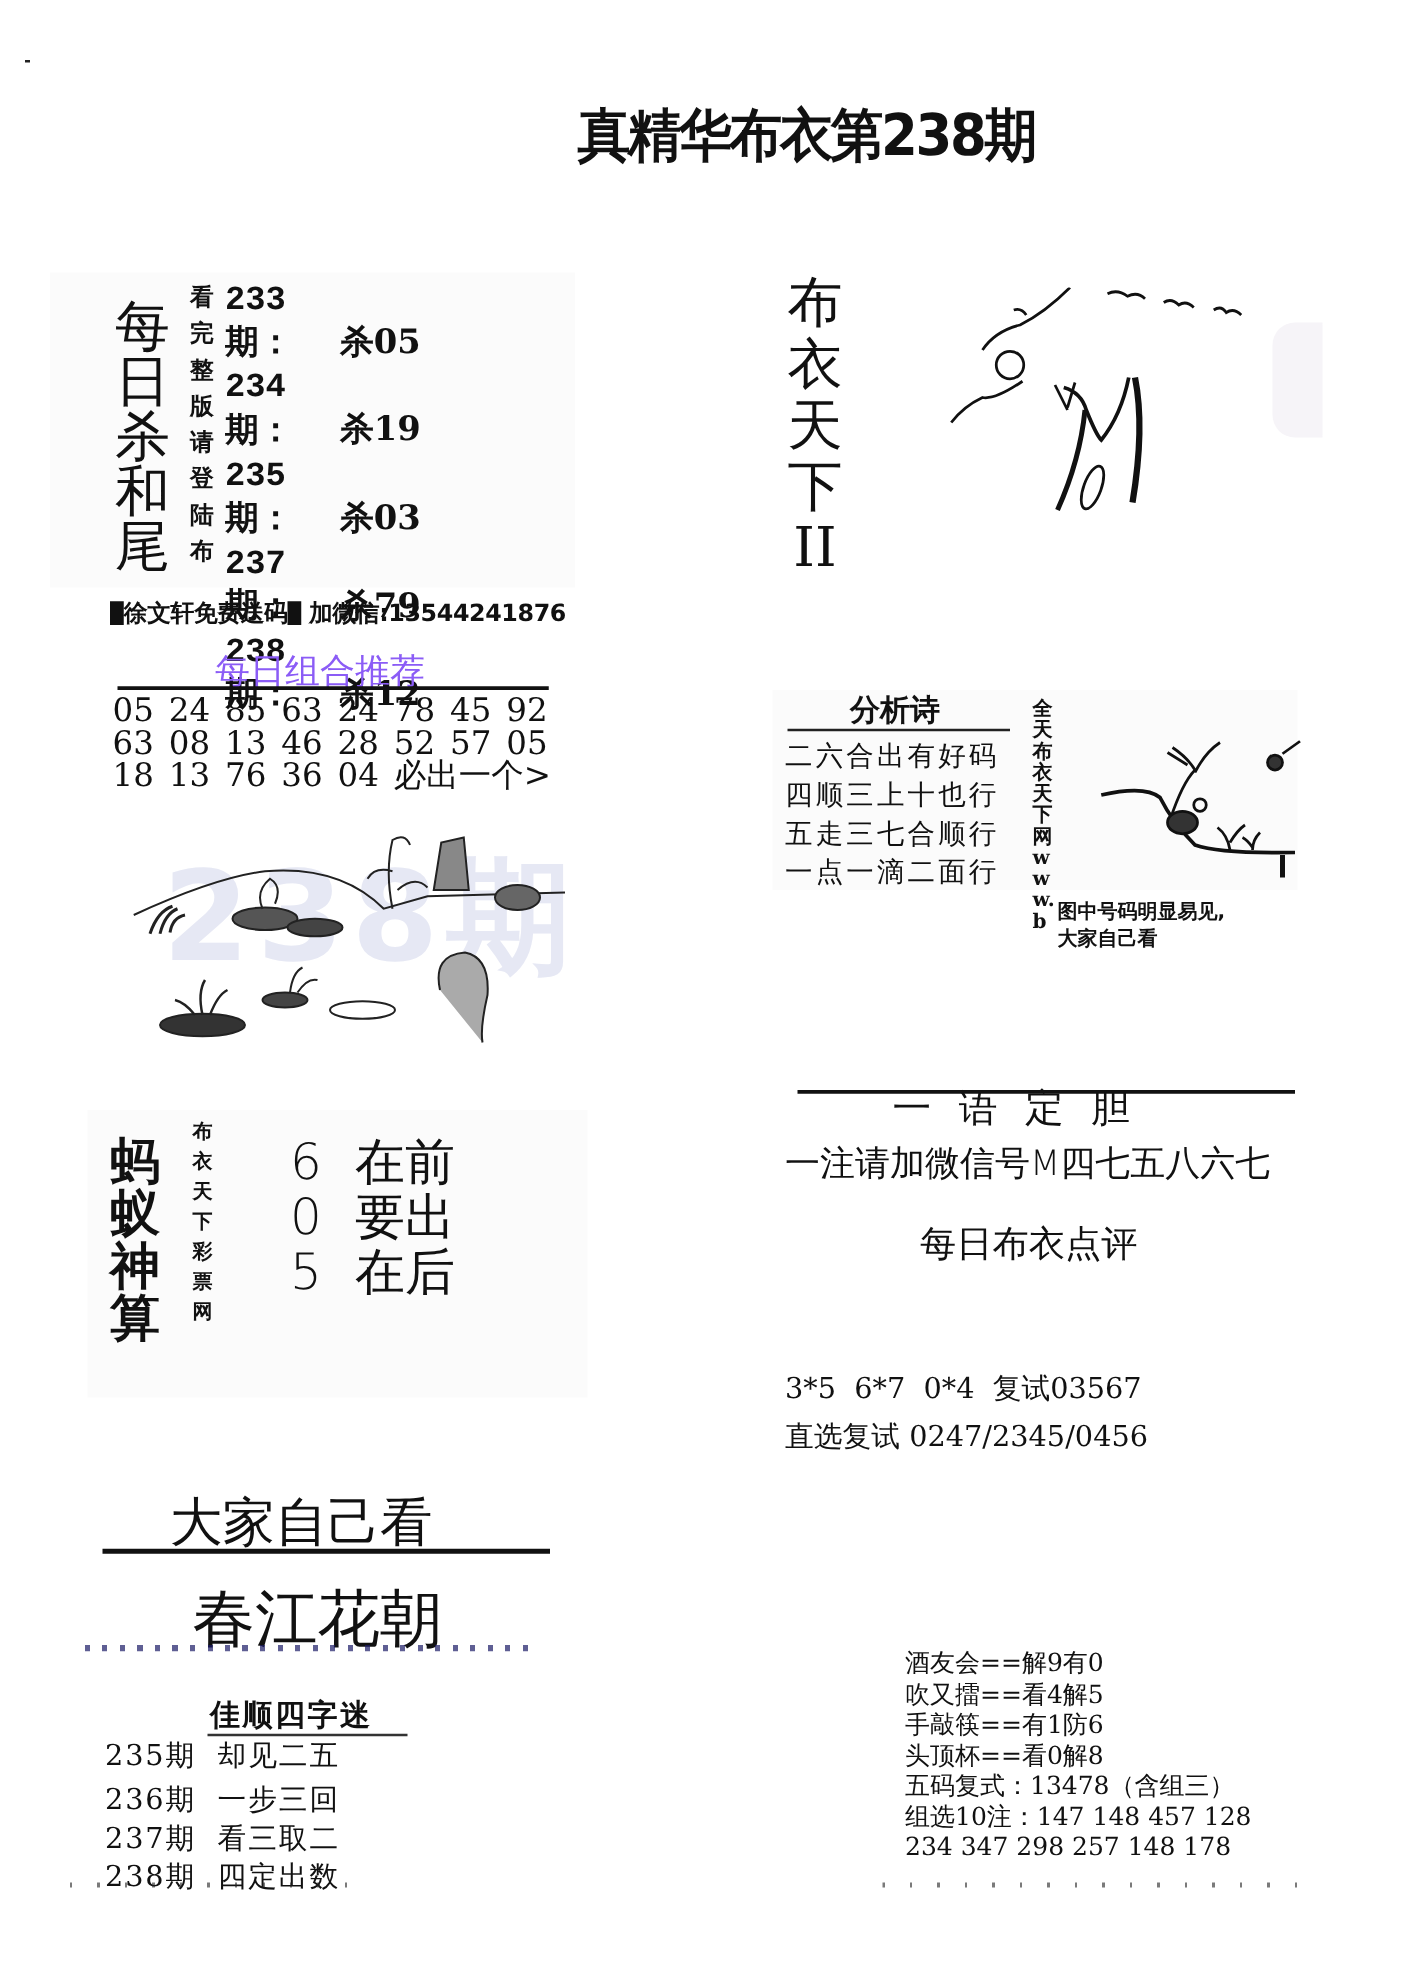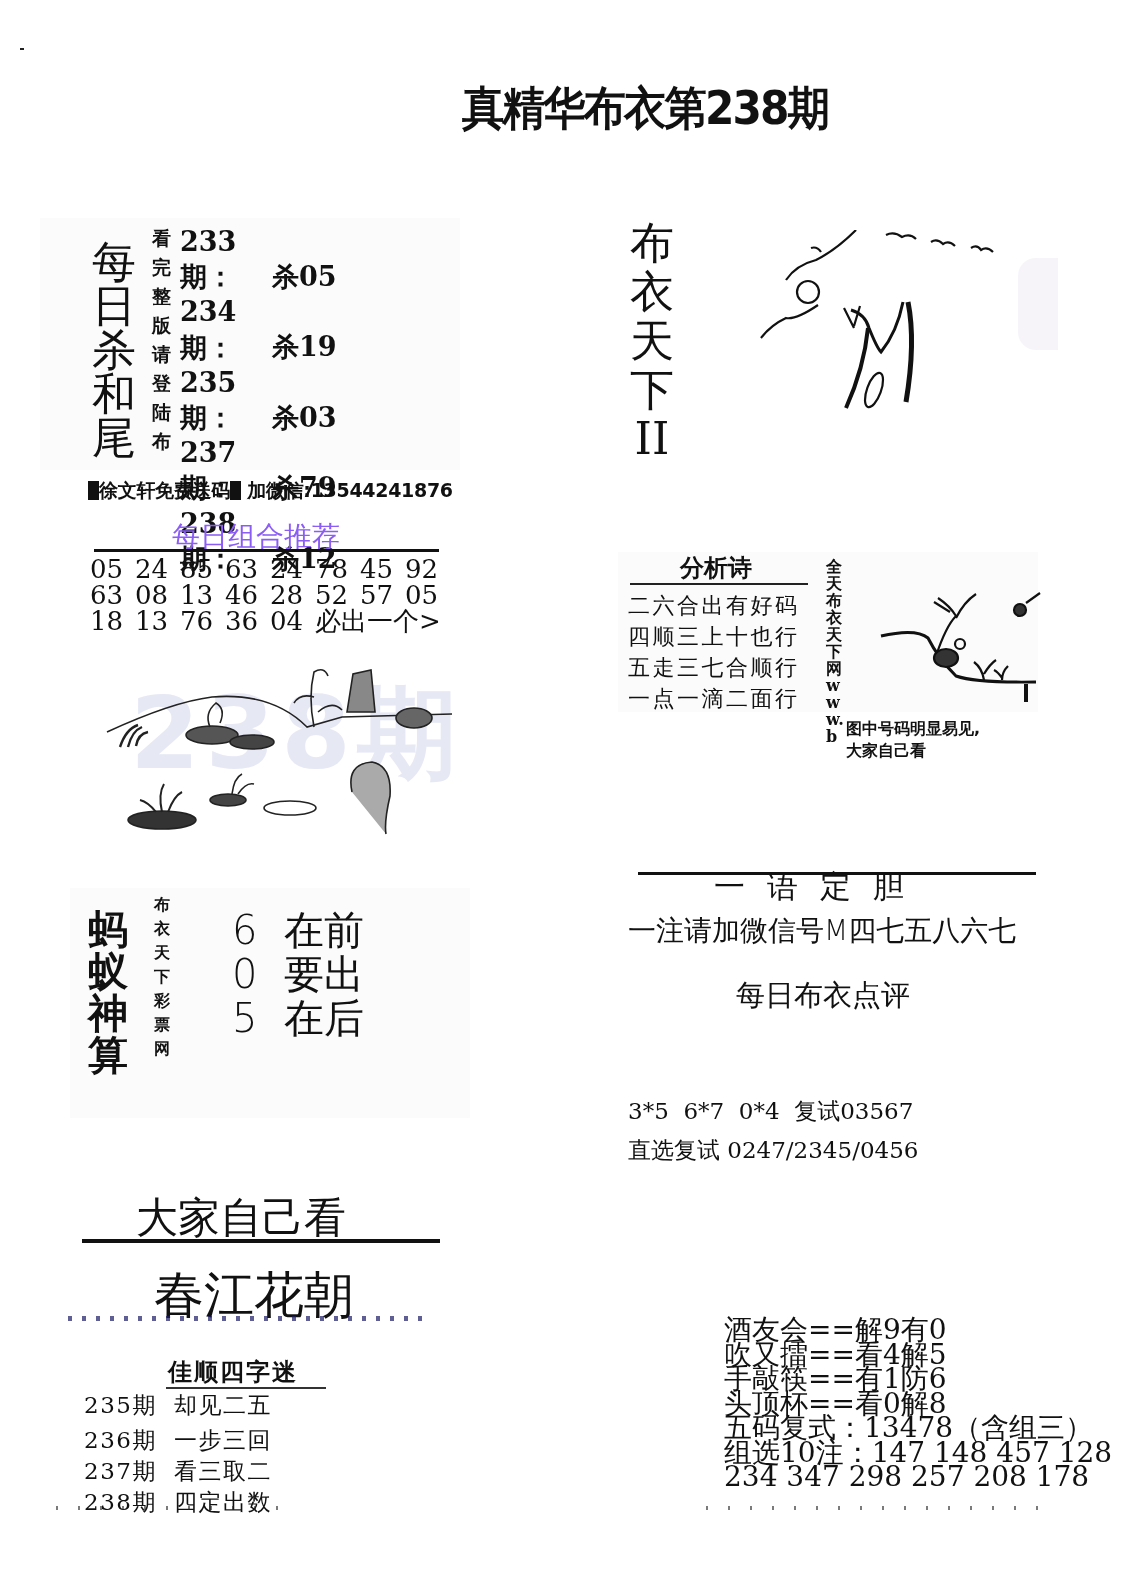--- a/index.html
+++ b/index.html
@@ -13,21 +13,21 @@
   #main-title { left: 462px; top: 78px; font-size: 46px; font-weight: bold; letter-spacing: -2px;
     transform: scaleX(0.92); transform-origin: left top; font-family: "DejaVu Sans", sans-serif; }
   #corner-mark { left: 20px; top: 48px; width: 4px; height: 2px; background: #222; }
 
   
   #kill-panel { left: 40px; top: 218px; width: 420px; height: 252px; }
   .vert { display: flex; flex-direction: column; align-items: center; }
   #kill-vertical-title { left: 92px; top: 240px; font-size: 44px; line-height: 44px; font-family: "DejaVu Sans", sans-serif; font-weight: 300; }
   #kill-side-note { left: 152px; top: 224px; font-size: 19px; line-height: 29px; font-weight: bold; }
   #kill-list { left: 180px; top: 224px; font-size: 27px; line-height: 35.2px; font-weight: bold; }
-  #kill-list .row span:first-child { display: inline-block; width: 92px; }
+  #kill-list .row span:first-child { display: inline-block; width: 92px; font-family: Liberation Mono, monospace; }
 
   #promo-line { left: 88px; top: 478px; font-size: 19px; font-weight: bold; font-family: "DejaVu Sans", sans-serif; letter-spacing: -0.3px; }
   #promo-line .blk { display: inline-block; width: 11px; height: 19px; background: #111; vertical-align: -3px; }
 
   
   #combo-title { left: 172px; top: 518px; font-size: 28px; font-weight: normal; font-family: "DejaVu Sans", sans-serif; color: #8b5cf6; }
   #combo-rule { left: 94px; top: 549px; width: 345px; height: 3px; background: #111; }
   #combo-grid { left: 90px; top: 556px; font-size: 26px; line-height: 26px; }
   #combo-grid .r { display: flex; height: 26px; }
   #combo-grid .c { width: 45px; }
@@ -73,21 +73,21 @@
   #poem-ill { left: 876px; top: 578px; width: 170px; height: 130px; }
   #poem-caption { left: 846px; top: 718px; font-size: 16px; line-height: 22px; font-weight: bold; font-family: "DejaVu Sans", sans-serif; }
 
   
   #oneword-title { left: 714px; top: 836px; font-size: 31px; letter-spacing: 22px; font-family: "DejaVu Sans", sans-serif; font-weight: 300; margin-top: 30px; }
   #oneword-rule { left: 638px; top: 872px; width: 398px; height: 3px; background: #111; }
   #oneword-text { left: 628px; top: 912px; font-size: 28px; font-family: "DejaVu Sans", sans-serif; font-weight: 300; }
   #daily-review { left: 736px; top: 976px; font-size: 29px; font-family: "DejaVu Sans", sans-serif; font-weight: 300; }
 
   #picks { left: 628px; top: 1092px; font-size: 23px; line-height: 39px; }
-  #tips { left: 724px; top: 1318px; font-size: 28px; line-height: 24.5px; }
+  #tips { left: 724px; top: 1318px; font-size: 20px; line-height: 24.5px; }
   .dots { height: 4px; background: repeating-linear-gradient(90deg, #222 0 2px, transparent 2px 22px); opacity: .6; }
 </style>
 </head>
 <body>
 
 <div class="abs" id="corner-mark"></div>
 <div class="abs" id="main-title">真精华布衣第238期</div>
 
 <div class="abs panel-bg" id="kill-panel"></div>
 <div class="abs vert" id="kill-vertical-title">
@@ -287,15 +287,15 @@
   <div style="white-space:pre">直选复试 0247/2345/0456</div>
 </div>
 
 <div class="abs" id="tips">
   <div>酒友会==解9有0</div>
   <div>吹又擂==看4解5</div>
   <div>手敲筷==有1防6</div>
   <div>头顶杯==看0解8</div>
   <div>五码复式：13478（含组三）</div>
   <div>组选10注：147 148 457 128</div>
-  <div>234 347 298 257 208 178</div>
+  <div>234 347 298 257 148 178</div>
 </div>
 <div class="abs dots" style="left:706px;top:1506px;width:350px;"></div>
 
 </body></html>

